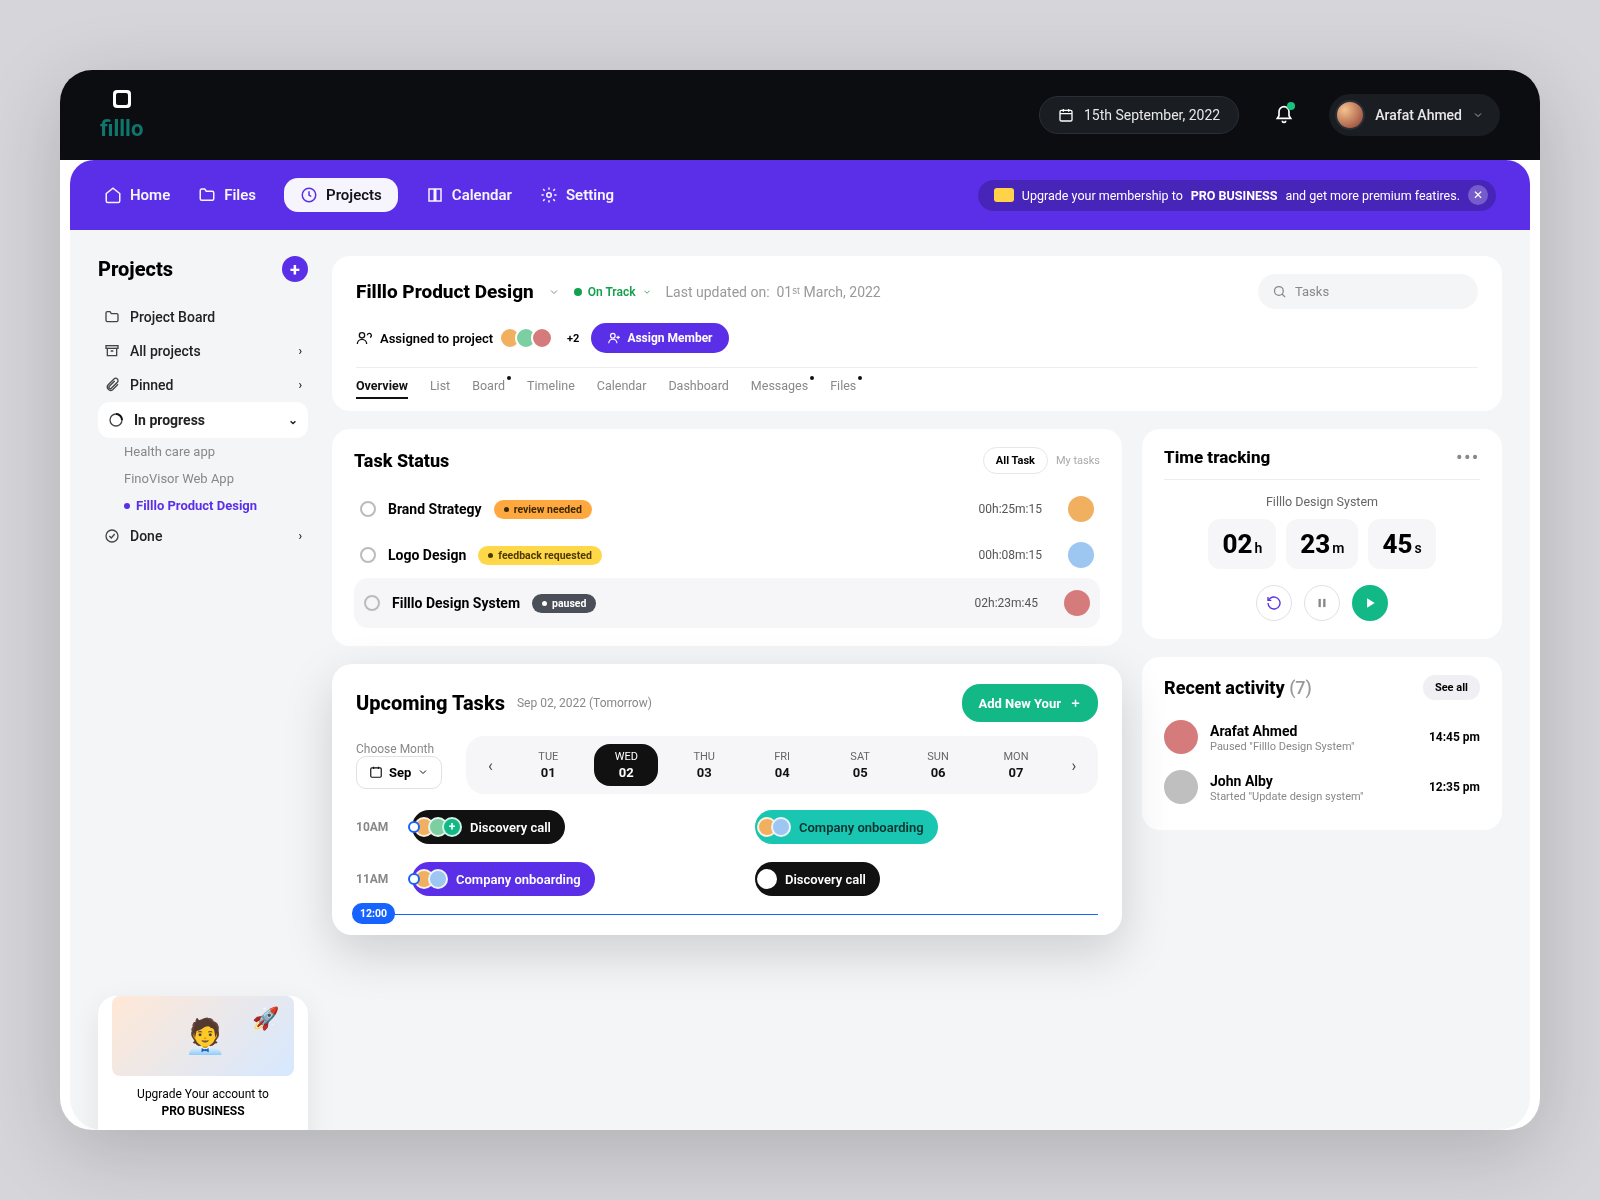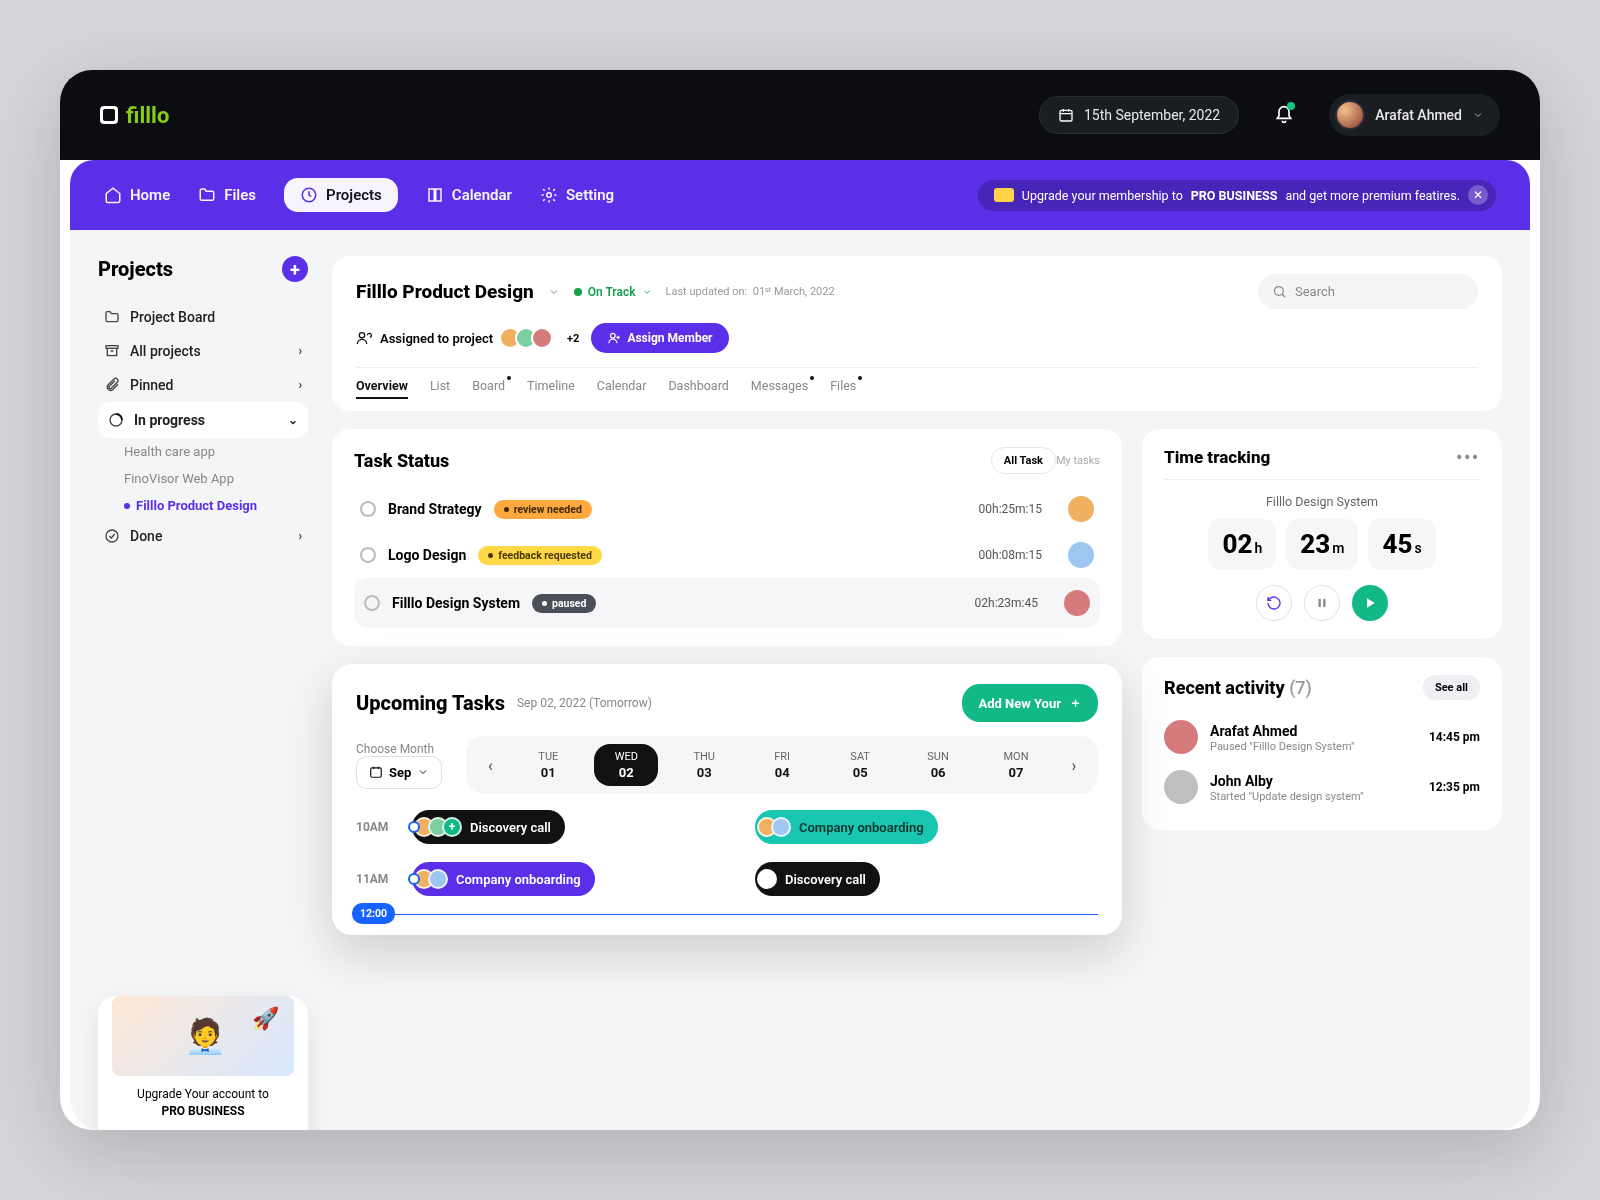--- a/index.html
+++ b/index.html
@@ -1,20 +1,20 @@
 <!DOCTYPE html>
 <html><head>
 <meta charset="utf-8">
 <style>
   * { box-sizing: border-box; margin: 0; padding: 0; font-family: -apple-system, BlinkMacSystemFont, 'Segoe UI', Roboto, sans-serif; }
   body { background: #d6d6da; width: 1600px; height: 1200px; overflow: hidden; padding: 60px; display: flex; align-items: center; justify-content: center; }
   .shell { width: 1480px; height: 1060px; background: #fff; border-radius: 32px; overflow: hidden; box-shadow: 0 20px 80px rgba(0,0,0,.18); position: relative; }
   
   .topbar { background: #0b0d10; height: 90px; display: flex; align-items: center; padding: 0 40px; gap: 24px; }
-  .logo { color:#84cc16; font-weight:700; font-size:22px; display:flex; align-items:center; gap:8px; margin-right:auto;}
+  .logo { color:#0f766e; font-weight:700; font-size:22px; display:flex; align-items:center; gap:8px; margin-right:auto;flex-direction:column;}
   .logo-mark { width:18px; height:18px; background:#fff; border-radius:4px; position:relative; }
   .logo-mark::before { content:''; position:absolute; inset:3px; background:#0b0d10; border-radius:2px;}
   .date-pill { background:#1a1d22; border:1px solid #2a2f37; color:#e8e8ea; border-radius:22px; padding:10px 18px; font-size:14px; display:flex; align-items:center; gap:10px; }
   .bell { width:42px; height:42px; display:flex; align-items:center; justify-content:center; color:#fff; position:relative;}
   .bell-dot { position:absolute; top:8px; right:10px; width:8px; height:8px; background:#19c37d; border-radius:50%; }
   .user-pill { background:#1a1d22; border-radius:22px; padding:6px 16px 6px 6px; display:flex; align-items:center; gap:10px; color:#e8e8ea; font-size:14px; font-weight:500;}
   .avatar { width:30px; height:30px; border-radius:50%; background: radial-gradient(circle at 30% 30%, #f5c28e, #8b3a2f); border:2px solid #2a2f37;}
   
   .purplebar { background:#5b2fe8; border-radius:24px 24px 0 0; padding:18px 34px; display:flex; align-items:center; gap:28px; color:#fff; position:relative; margin:0 10px; }
   .navitem { display:flex; align-items:center; gap:8px; font-size:15px; font-weight:600; opacity:.95;}
@@ -43,21 +43,21 @@
   .upgrade-ill::before{content:'🧑‍💼'; position:absolute; left:40%; top:20px; font-size:34px;}
   .upgrade-card p { font-size:12px; line-height:1.4;}
   .upgrade-btn { margin-top:10px; background:#12b886; color:#fff; border-radius:16px; padding:8px 18px; font-size:12px; font-weight:700; display:inline-block;}
   
   .main { flex:1; display:flex; flex-direction:column; gap:18px;}
   .headcard { background:#fff; border-radius:18px; padding:18px 24px;}
   .hc-row1 { display:flex; align-items:center; gap:14px; }
   .hc-title { font-size:19px; font-weight:800;}
   .status-pill { display:flex; align-items:center; gap:6px; font-size:12px; color:#13a04c; font-weight:600;}
   .status-pill::before { content:''; width:8px; height:8px; background:#13a04c; border-radius:50%;}
-  .meta { font-size:11px; color:#999;text-align:right;}
+  .meta { font-size:14px; color:#999;text-align:right;}
   .search { margin-left:auto; background:#f4f5f7; border-radius:18px; padding:10px 18px 10px 14px; display:flex; align-items:center; gap:8px; min-width:220px; color:#888; font-size:13px;}
   .hc-row2 { display:flex; align-items:center; gap:12px; margin-top:14px;}
   .assigned { display:flex; align-items:center; gap:8px; font-size:13px; font-weight:600;}
   .avs { display:flex;}
   .av { width:22px; height:22px; border-radius:50%; border:2px solid #fff; background:#f0b060; margin-left:-6px;}
   .av:nth-child(2){background:#7bcfa0;}
   .av:nth-child(3){background:#d67b7b;}
   .plus2 { font-size:11px; font-weight:700; margin-left:2px;}
   .assign-btn { background:#5b2fe8; color:#fff; border-radius:16px; padding:8px 16px; font-size:12px; font-weight:700; display:flex; align-items:center; gap:6px;}
   .tabs { display:flex; gap:22px; border-top:1px solid #eee; margin-top:14px; padding-top:10px; font-size:12.5px; color:#888;}
@@ -65,21 +65,21 @@
   .tabs span.act::after{content:''; position:absolute; left:0; right:0; bottom:-6px; height:2px; background:#111;}
   .tabs span.dot::after{content:''; position:absolute; top:-2px; right:-6px; width:4px; height:4px; background:#111; border-radius:50%;}
   .tabs span { position:relative;}
   
   .cols { display:flex; gap:20px; flex:1;}
   .left { flex:1; display:flex; flex-direction:column; gap:18px; }
   .right { width:360px; display:flex; flex-direction:column; gap:18px;}
   .panel { background:#fff; border-radius:18px; padding:18px 22px;}
   .p-head { display:flex; align-items:center; margin-bottom:12px;}
   .p-head h3 { font-size:18px; font-weight:800;}
-  .chipset { margin-left:auto; display:flex; align-items:center;}
+  .chipset { margin-left:auto; display:flex; gap:8px; align-items:center;}
   .chip-act { background:#fff; border:1px solid #e6e6eb; border-radius:14px; padding:6px 12px; font-size:11px; font-weight:700;}
   .chip-muted { font-size:11px; color:#aaa;}
   .trow { display:flex; align-items:center; gap:12px; padding:10px 6px; font-size:14px;}
   .trow.sel { background:#f6f6f9; border-radius:14px; padding:12px 10px;}
   .radio { width:16px; height:16px; border:2px solid #bbb; border-radius:50%; flex-shrink:0;}
   .tname { font-weight:700;}
   .tag { border-radius:12px; padding:3px 10px; font-size:10.5px; font-weight:700; display:flex; align-items:center; gap:5px;text-align:right;}
   .tag::before{content:''; width:5px; height:5px; border-radius:50%; background:currentColor;}
   .tag.orange{ background:#ffa83f; color:#3a2900;}
   .tag.orange::before{ background:#3a2900;}
@@ -310,21 +310,21 @@
               </svg>
           </span>
           <span class="meta">
             <span>Last updated on:</span>&nbsp;&nbsp;<span>01ˢᵗ March, 2022</span>
           </span>
           <div class="search">
             <svg width="15" height="15" viewBox="0 0 24 24" fill="none" stroke="#888" stroke-width="2">
                 <circle cx="11" cy="11" r="7"></circle>
                 <path d="M21 21l-5-5"></path>
               </svg>
-            <span>Search</span>
+            <span>Tasks</span>
           </div>
         </div>
         <div class="hc-row2">
           <span class="assigned">
             <svg width="16" height="16" viewBox="0 0 24 24" fill="none" stroke="#111" stroke-width="2">
                 <circle cx="9" cy="8" r="4"></circle>
                 <path d="M2 21a7 7 0 0 1 14 0M17 8a3 3 0 1 1 4 3"></path>
               </svg>
             <span>Assigned to project</span>
           </span>

